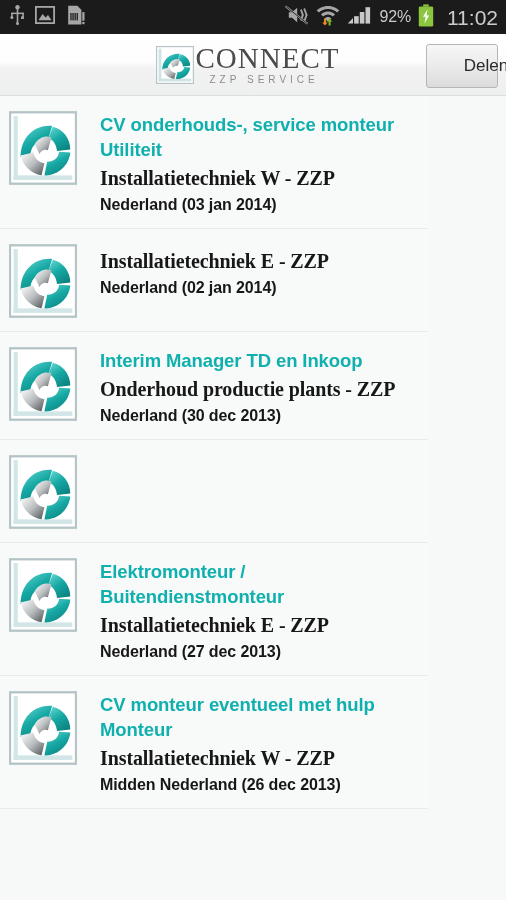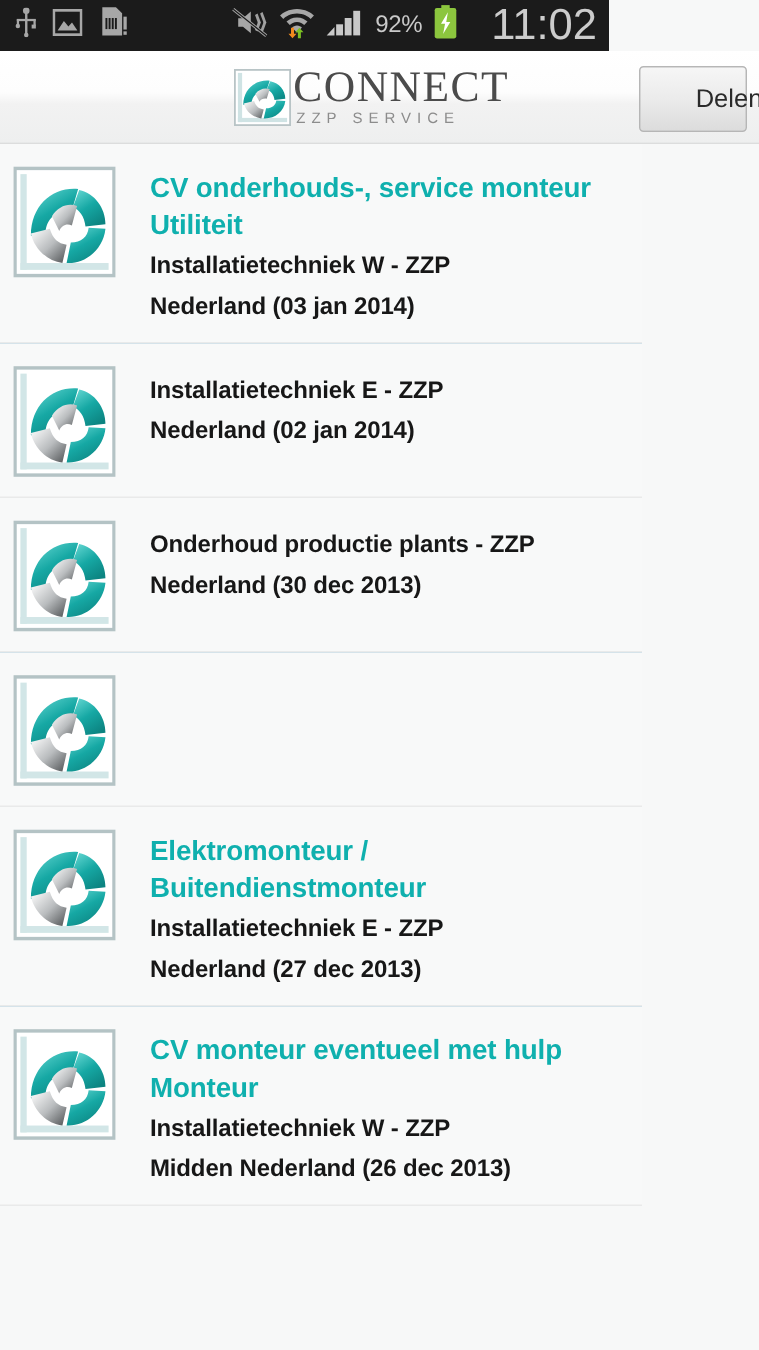--- a/index.html
+++ b/index.html
@@ -6,35 +6,35 @@
   html, body {
     width:506px; height:900px;
     font-family:"Liberation Sans", sans-serif;
     background:#f7f8f8;
     overflow:hidden;
   }
 
   
   .statusbar{
     position:relative;
-    height:34px; width:406px;
+    height:34px; width:506px;
     background:#1b1b1b;
     display:flex; align-items:center;
     padding:0 6px 0 10px;
   }
   .sb-left{ display:flex; align-items:center; gap:10px; }
   .sb-right{ display:flex; align-items:center; gap:7px; margin-left:auto; }
   .sb-icon{ display:block; }
   .sb-batt-pct{
     color:#c9c9c9; font-size:16px; letter-spacing:-.2px;
     font-family:"Liberation Sans", sans-serif;
   }
   .sb-clock{
-    color:#cccccc; font-size:29px; letter-spacing:0px;
-    margin-left:16px; margin-right:2px; line-height:1;
+    color:#cccccc; font-size:21px; letter-spacing:0px;
+    margin-left:6px; margin-right:2px; line-height:1;
     font-family:"Liberation Sans", sans-serif;
   }
 
   
   .appbar{
     position:relative;
     height:62px; width:506px;
     background:linear-gradient(to bottom,#ffffff 0%,#fdfdfd 45%,#f2f2f2 58%,#eeefef 100%);
     border-bottom:1px solid #dcdddd;
     display:flex; align-items:center; justify-content:center;
@@ -45,21 +45,21 @@
   }
   .brand-mark{ width:40px; height:40px; margin-top:1px; }
   .brand-text{ display:flex; flex-direction:column; margin-left:1px; }
   .brand-name{
     font-size:29px; color:#4b4b4b; line-height:28px;
     letter-spacing:1.0px; font-weight:400;
     font-family:Liberation Serif, serif;
   }
   .brand-sub{
     font-size:10px; color:#8c8c8c; letter-spacing:4.0px;
-    margin-top:2px; margin-left:2px;
+    margin-top:2px; margin-left:14px;
     font-family:"Liberation Sans", sans-serif;
   }
   .share-btn{
     position:absolute; right:8px; top:10px;
     width:72px; height:44px;
     border:1px solid #b6b6b6; border-radius:3px;
     background:linear-gradient(to bottom,#f6f6f6 0%,#ebebeb 50%,#dcdcdc 100%);
     color:#2a2a2a; font-size:17px;
     font-family:"Liberation Sans", sans-serif;
     display:flex; align-items:center; justify-content:center;
@@ -95,26 +95,26 @@
   .job-title{
     color:#0fb0ae;
     font-size:18.5px;
     font-weight:bold;
     line-height:25px;
     letter-spacing:-.1px;
     font-family:"Liberation Sans", sans-serif;
   }
   .job-cat{
     color:#171717;
-    font-size:16px;
+    font-size:20px;
     font-weight:bold;
     line-height:22px;
     margin-top:5px;
     letter-spacing:-.1px;
-    font-family:Liberation Sans, sans-serif;
+    font-family:Liberation Serif, serif;
   }
   .job-loc{
     color:#171717;
     font-size:16px;
     font-weight:bold;
     line-height:22px;
     margin-top:5px;
     letter-spacing:-.1px;
     font-family:"Liberation Sans", sans-serif;
   }
@@ -322,20 +322,21 @@
   <rect x="3" y="3" width="94" height="94" fill="#ffffff" stroke="#b4c3c5" stroke-width="3"></rect>
   <rect x="8" y="8" width="6" height="84" fill="#d2e6e7"></rect>
   <rect x="8" y="86" width="84" height="6" fill="#d2e6e7"></rect>
   <path d="M18 62 C18 35 39 19 63 21 L57 40 C41 39 31 49 32 62 Z" fill="url(#g2)"></path>
   <path d="M64 22 C79 25 89 38 89 52 L70 54 C69 45 64 39 58 37 Z" fill="url(#g2)"></path>
   <path d="M89 56 C87 74 70 87 52 86 L56 68 C66 68 72 63 73 55 Z" fill="url(#g2)"></path>
   <path d="M48 86 C33 84 21 73 18 60 L36 56 C39 65 44 69 52 70 Z" fill="url(#g1)"></path>
   <path d="M38 45 C44 36 54 33 62 36 L57 53 C52 51 47 53 45 58 Z" fill="url(#g1)"></path>
 </svg></div>
         <div class="job-body">
+          <div class="job-title">Interim Manager TD en Inkoop</div>
           <div class="job-cat">Onderhoud productie plants - ZZP</div>
           <div class="job-loc">Nederland (30 dec 2013)</div>
         </div>
       </div>
       <div class="job-row">
         <div class="job-thumb">
 <svg width="70" height="76" viewBox="0 0 100 100" preserveAspectRatio="none">
   <defs>
     <linearGradient id="g1" x1="0" y1="0" x2="1" y2="1">
       <stop offset="0%" stop-color="#ffffff"></stop>

